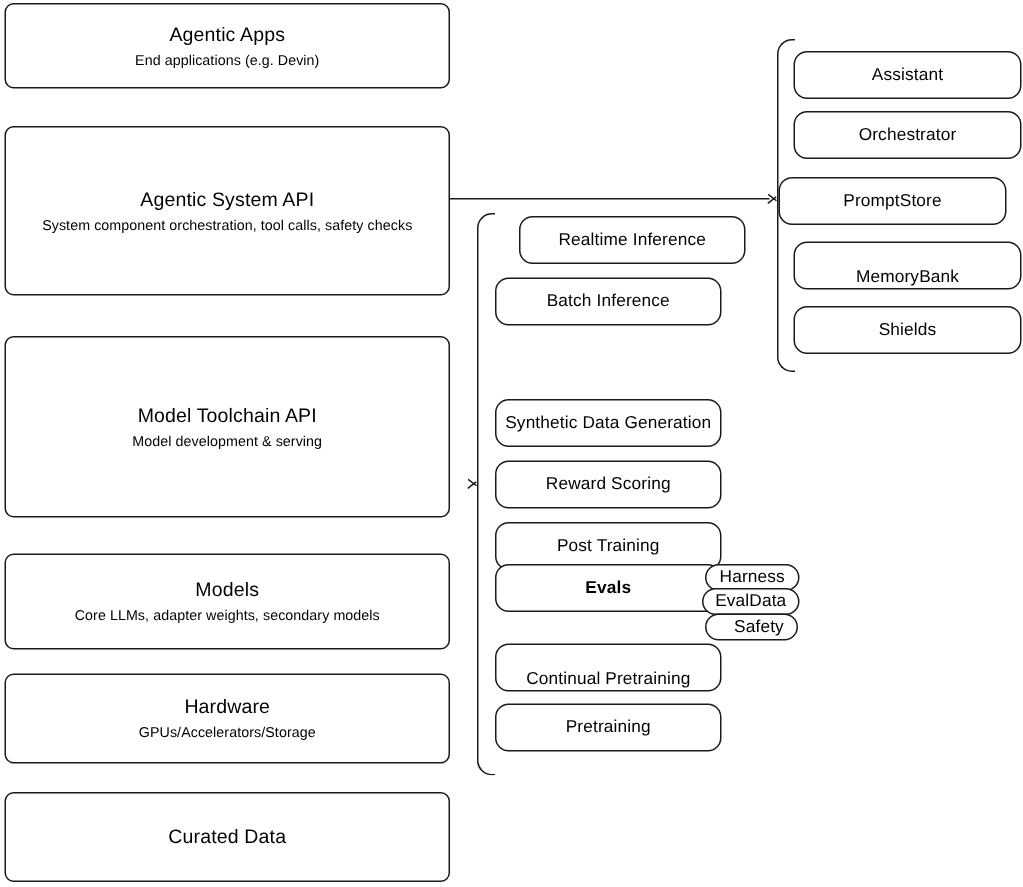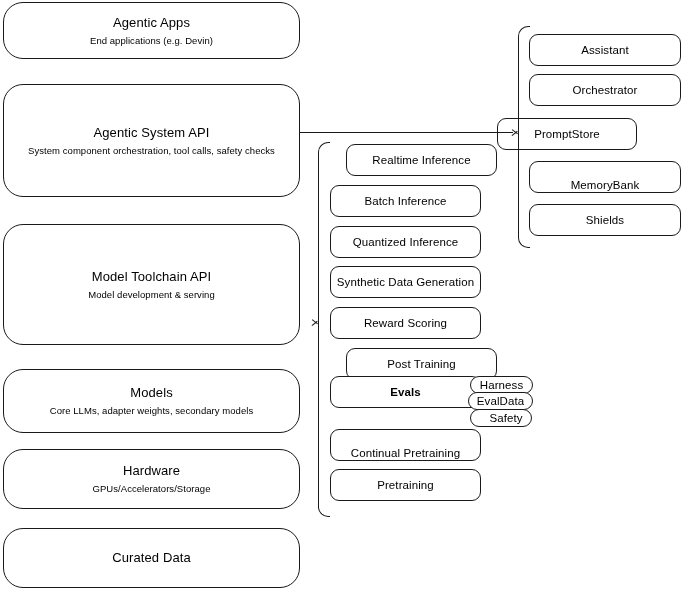--- a/index.html
+++ b/index.html
@@ -20,21 +20,21 @@
     box-sizing:border-box;
     border:1.4px solid #1a1a1a;
     background:#ffffff;
     display:flex;
     flex-direction:column;
     align-items:center;
     justify-content:center;
     text-align:center;
   }
   .layer-box{
-    border-radius:20px;
+    border-radius:6px;
     text-align:center;
   }
   .layer-title{
     font-size:13px;
     line-height:16px;
     color:#000;
     letter-spacing:0.1px;
   }
   .layer-sub{
     font-size:9.5px;
@@ -137,30 +137,27 @@
 
   <div class="bracket" style="left:318px; top:142px; width:12px; height:375px;"></div>
   <div class="tick" style="left:312px; top:319px;"></div>
 
   <div class="box cap-box" style="left:346px; top:144px; width:151px; height:32px;">
     <span>Realtime Inference</span>
   </div>
   <div class="box cap-box" style="left:330px; top:185px; width:151px; height:32px;">
     <span>Batch Inference</span>
   </div>
-  <div class="box cap-box" style="left:330px; top:226px; width:151px; height:32px;">
-    <span>Quantized Inference</span>
-  </div>
   <div class="box cap-box" style="left:330px; top:266px; width:151px; height:32px;">
     <span>Synthetic Data Generation</span>
   </div>
   <div class="box cap-box" style="left:330px; top:307px; width:151px; height:32px;">
     <span>Reward Scoring</span>
   </div>
-  <div class="box cap-box" style="left:330px; top:348px; width:151px; height:32px;margin-left:16px;">
+  <div class="box cap-box" style="left:330px; top:348px; width:151px; height:32px;">
     <span>Post Training</span>
   </div>
   <div class="box cap-box" style="left:330px; top:376px; width:151px; height:32px;font-weight:bold;">
     <span>Evals</span>
   </div>
   <div class="box cap-box" style="left:330px; top:429px; width:151px; height:32px;justify-content:flex-end;">
     <span>Continual Pretraining</span>
   </div>
   <div class="box cap-box" style="left:330px; top:469px; width:151px; height:32px;">
     <span>Pretraining</span>
@@ -175,21 +172,21 @@
   <div class="pill" style="left:470px; top:409px; width:62px; height:18px;padding-left:10px;">
     <span>Safety</span>
   </div>
 
   <div class="box cap-box" style="left:529px; top:34px; width:152px; height:32px;">
     <span>Assistant</span>
   </div>
   <div class="box cap-box" style="left:529px; top:74px; width:152px; height:32px;">
     <span>Orchestrator</span>
   </div>
-  <div class="box cap-box" style="left:497px; top:118px; width:140px; height:32px;align-items:center;">
+  <div class="box cap-box" style="left:519px; top:118px; width:152px; height:32px;align-items:center;">
     <span>PromptStore</span>
   </div>
   <div class="box cap-box" style="left:529px; top:161px; width:152px; height:32px;justify-content:flex-end;">
     <span>MemoryBank</span>
   </div>
   <div class="box cap-box" style="left:529px; top:204px; width:152px; height:32px;">
     <span>Shields</span>
   </div>
 
 </div>

